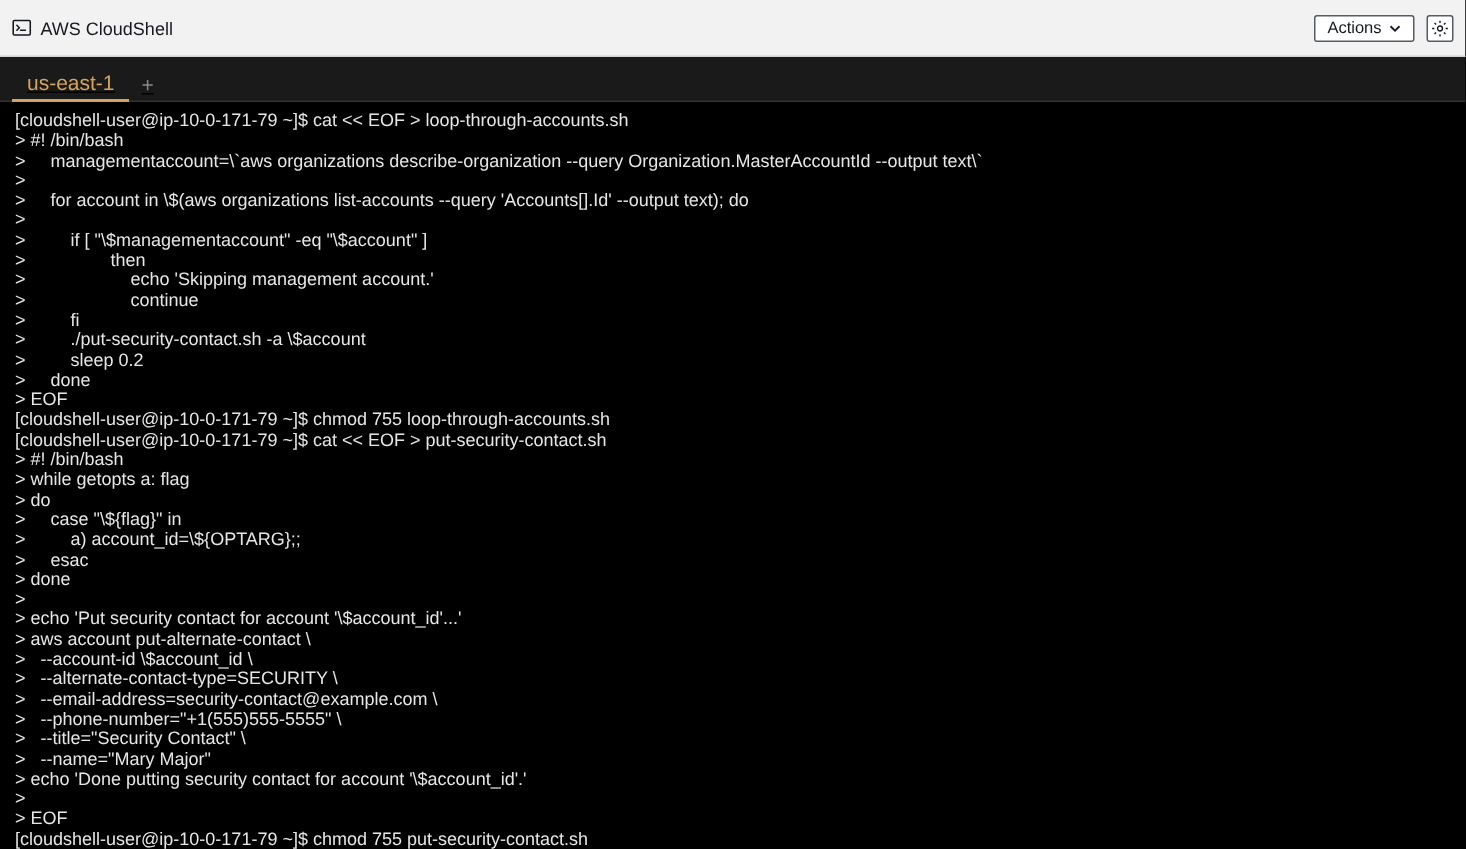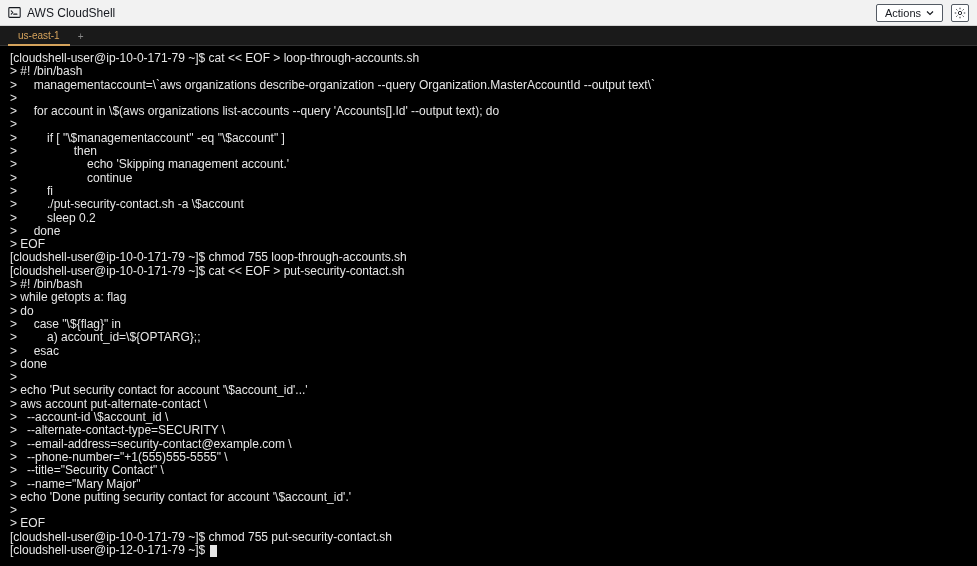--- a/index.html
+++ b/index.html
@@ -4,21 +4,21 @@
 <style>
   * { box-sizing: border-box; }
   html, body {
     margin: 0; padding: 0;
     width: 977px; height: 566px;
     font-family: "Amazon Ember", "Helvetica Neue", Arial, sans-serif;
     background: #000;
     overflow: hidden;
   }
   .header {
-    height: 26px;
+    height: 38px;
     background: #f2f2f2;
     border-bottom: 1px solid #d5d5d5;
     display: flex;
     align-items: center;
     padding: 0 8px;
     font-size: 12px;
     color: #16191f;
   }
   .header-left {
     display: flex;
@@ -47,27 +47,28 @@
     width: 18px; height: 18px;
     border: 1px solid #545b64;
     border-radius: 2px;
     background: #fff;
     display: flex;
     align-items: center;
     justify-content: center;
     cursor: pointer;
   }
   .tabbar {
-    height: 20px;
+    height: 30px;
     background: #1a1a1a;
     border-bottom: 1px solid #333;
     display: flex;
     align-items: flex-end;
     padding-left: 8px;
-    font-size: 10px;
+    font-size: 14px;
+    text-decoration: underline;
   }
   .tab {
     padding: 3px 10px;
     color: #d5a35c;
     border-bottom: 2px solid #d5a35c;
     margin-bottom: -1px;
   }
   .tab-add {
     color: #888;
     padding: 3px 8px;

